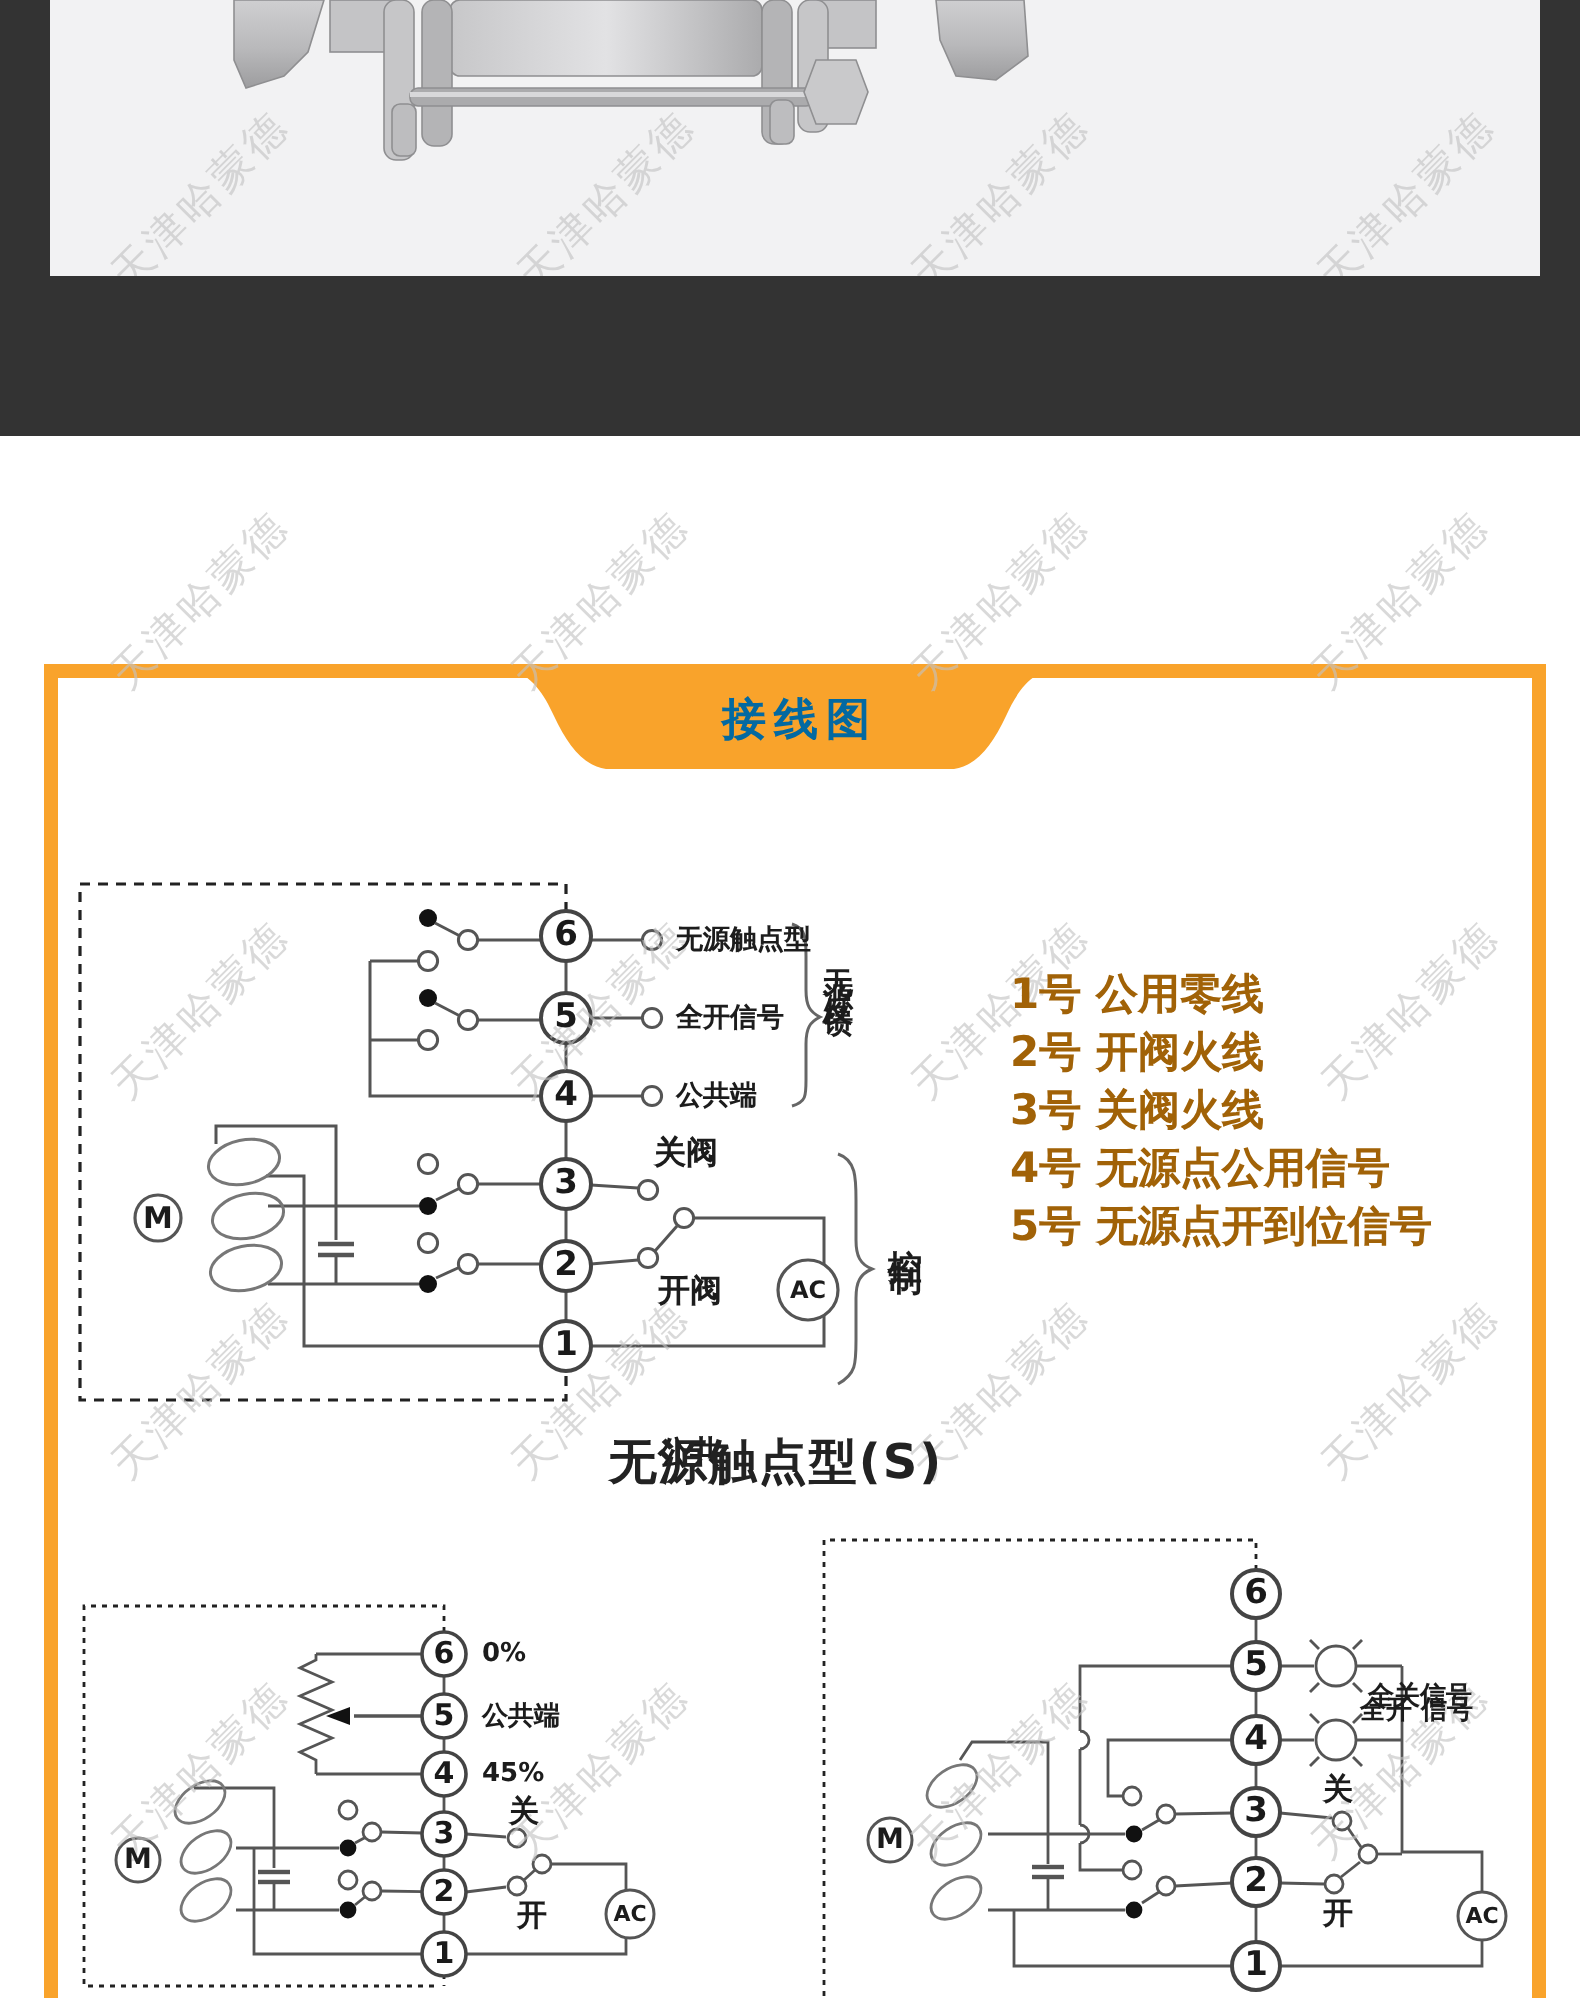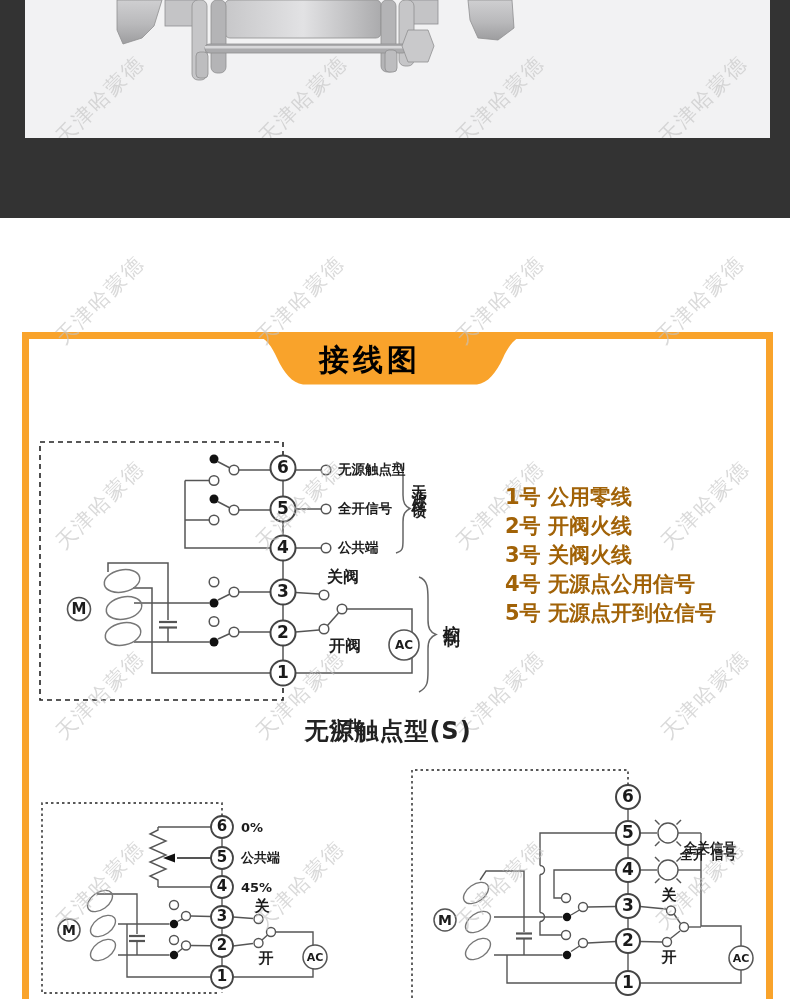--- a/index.html
+++ b/index.html
@@ -10,22 +10,22 @@
   
   .lbl{position:absolute;white-space:nowrap;color:#1c1c1c;font-weight:bold;transform:translate(0,-50%);}
   .ctr{transform:translate(-50%,-50%);}
   .vert{writing-mode:vertical-rl;text-orientation:upright;transform:none;}
   .tnum{position:absolute;transform:translate(-50%,-53%);font-weight:bold;color:#1a1a1a;}
   .wm{position:absolute;white-space:nowrap;color:#c3c3c3;opacity:.62;letter-spacing:2px;
       font-size:21px;transform:translate(-50%,-50%) rotate(-45deg);}
   .wmbox{position:absolute;overflow:hidden;pointer-events:none;}
   .legend-row{height:28.8px;display:flex;align-items:center;font-size:21px;font-weight:bold;color:#a16207;}
   .legend-num{display:inline-block;width:43px;}
-  .banner-title{position:absolute;left:370px;top:360px;transform:translate(-50%,-50%);
-      font-size:30px;font-weight:bold;color:#000000;letter-spacing:4px;}
+  .banner-title{position:absolute;left:400px;top:360px;transform:translate(-50%,-50%);
+      font-size:22px;font-weight:bold;color:#0369a1;letter-spacing:4px;}
   .caption{position:absolute;left:388px;top:731px;transform:translate(-50%,-50%);
       font-size:24px;font-weight:bold;color:#222;letter-spacing:1px;}
 </style>
 </head>
 <body>
 
 <div class="page">
 
   <svg width="790" height="999" viewBox="0 0 790 999">
     <defs>

